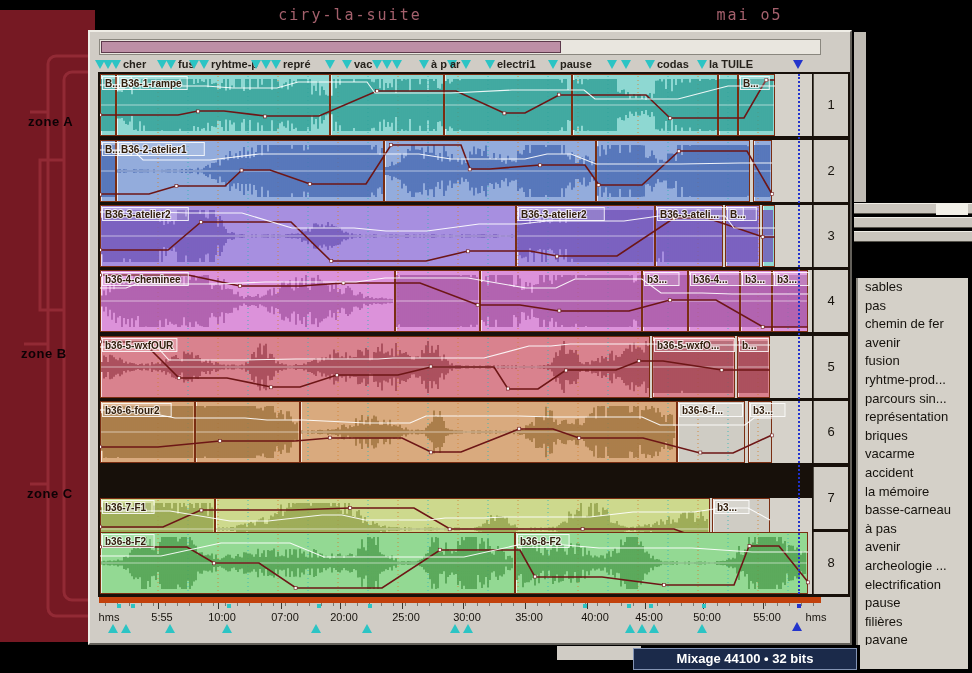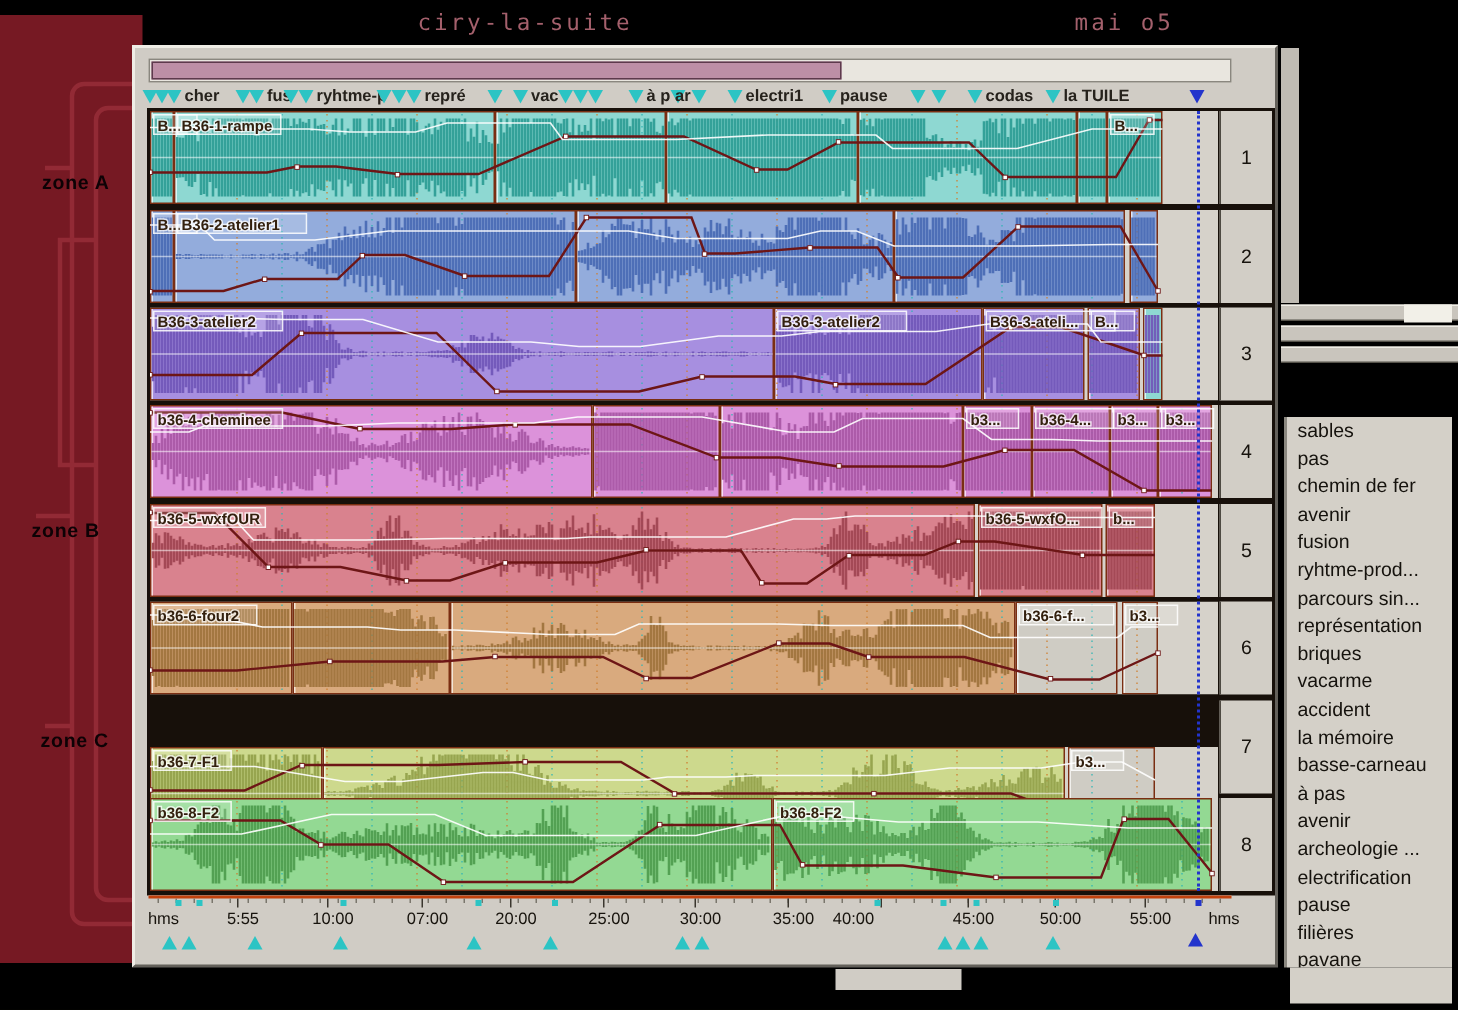--- a/index.html
+++ b/index.html
@@ -29,21 +29,21 @@
   .tri-up{width:0;height:0;border-left:5px solid transparent;border-right:5px solid transparent;
           border-bottom:9px solid #2cc4c4;}
   .marker-label{font-size:11px;color:#26221c;white-space:nowrap;top:58px;font-weight:bold;}
   
   #tracks-backdrop{left:98px;top:72px;width:752px;height:525px;background:#17100a;}
   .track-num{width:34px;height:62px;background:#d2cec6;color:#17130d;font-size:13px;
              text-align:center;line-height:62px;border-left:1px solid #4e4a42;}
   
   #playhead{left:798px;top:74px;width:0;height:520px;border-left:2px dotted #2334cc;}
   
-  #timeline{left:99px;top:597px;width:722px;height:23px;background:#d0ccc5;border-top:2px solid #c2410c;}
+  #timeline{left:99px;top:597px;width:722px;height:23px;background:#d0ccc5;border-top:6px solid #c2410c;}
   .tick-label{font-size:11px;color:#17130d;top:8px;white-space:nowrap;}
   .tick{width:1px;height:6px;background:#3a362e;top:0;}
   .minitick{width:1px;height:3px;background:#7a766d;top:0;}
   .cdot{width:4px;height:4px;background:#2cc4c4;}
   
   #edge-strip{left:854px;top:32px;width:12px;height:170px;background:#bfbbb3;}
   .edge-bar{left:854px;width:118px;height:11px;background:#c9c5bd;
             border-top:1px solid #efede6;border-bottom:1px solid #55524a;box-sizing:border-box;}
   #edge-white{left:936px;top:203px;width:32px;height:12px;background:#f2f0e8;}
   #reperes-head{left:846px;top:251px;width:122px;height:26px;background:#060606;color:#c27d8e;
@@ -878,21 +878,21 @@
       <div class="tick-label" style="left: 168px; width: 36px; text-align: center; position: absolute;">07:00</div>
       <div class="tick" style="left: 241px; position: absolute;"></div>
       <div class="tick-label" style="left: 227px; width: 36px; text-align: center; position: absolute;">20:00</div>
       <div class="tick" style="left: 303px; position: absolute;"></div>
       <div class="tick-label" style="left: 289px; width: 36px; text-align: center; position: absolute;">25:00</div>
       <div class="tick" style="left: 364px; position: absolute;"></div>
       <div class="tick-label" style="left: 350px; width: 36px; text-align: center; position: absolute;">30:00</div>
       <div class="tick" style="left: 426px; position: absolute;"></div>
       <div class="tick-label" style="left: 412px; width: 36px; text-align: center; position: absolute;">35:00</div>
       <div class="tick" style="left: 488px; position: absolute;"></div>
-      <div class="tick-label" style="left: 452px; width: 36px; text-align: center; position: absolute;">40:00</div>
+      <div class="tick-label" style="left: 478px; width: 36px; text-align: center; position: absolute;">40:00</div>
       <div class="tick" style="left: 546px; position: absolute;"></div>
       <div class="tick-label" style="left: 532px; width: 36px; text-align: center; position: absolute;">45:00</div>
       <div class="tick" style="left: 604px; position: absolute;"></div>
       <div class="tick-label" style="left: 590px; width: 36px; text-align: center; position: absolute;">50:00</div>
       <div class="tick" style="left: 664px; position: absolute;"></div>
       <div class="tick-label" style="left: 650px; width: 36px; text-align: center; position: absolute;">55:00</div>
       <div class="tick-label" style="left: 699px; width: 36px; text-align: center; position: absolute;">hms</div>
       <div class="cdot" style="left: 18px; top: 1px; position: absolute;"></div>
       <div class="cdot" style="left: 32px; top: 1px; position: absolute;"></div>
       <div class="cdot" style="left: 128px; top: 1px; position: absolute;"></div>
@@ -945,16 +945,17 @@
       <div class="rep-item">archeologie ...</div>
       <div class="rep-item">electrification</div>
       <div class="rep-item">pause</div>
       <div class="rep-item">filières</div>
       <div class="rep-item">pavane</div>
       <div class="rep-item">codas</div>
     </div>
 
   <div id="bottom-bar" class="abs">
     <div id="frag1" class="abs"></div>
+    <div id="status-box" class="abs">Mixage 44100 • 32 bits</div>
     <div id="frag2" class="abs"></div>
   </div>
 
 </div>
 
 </body></html>

